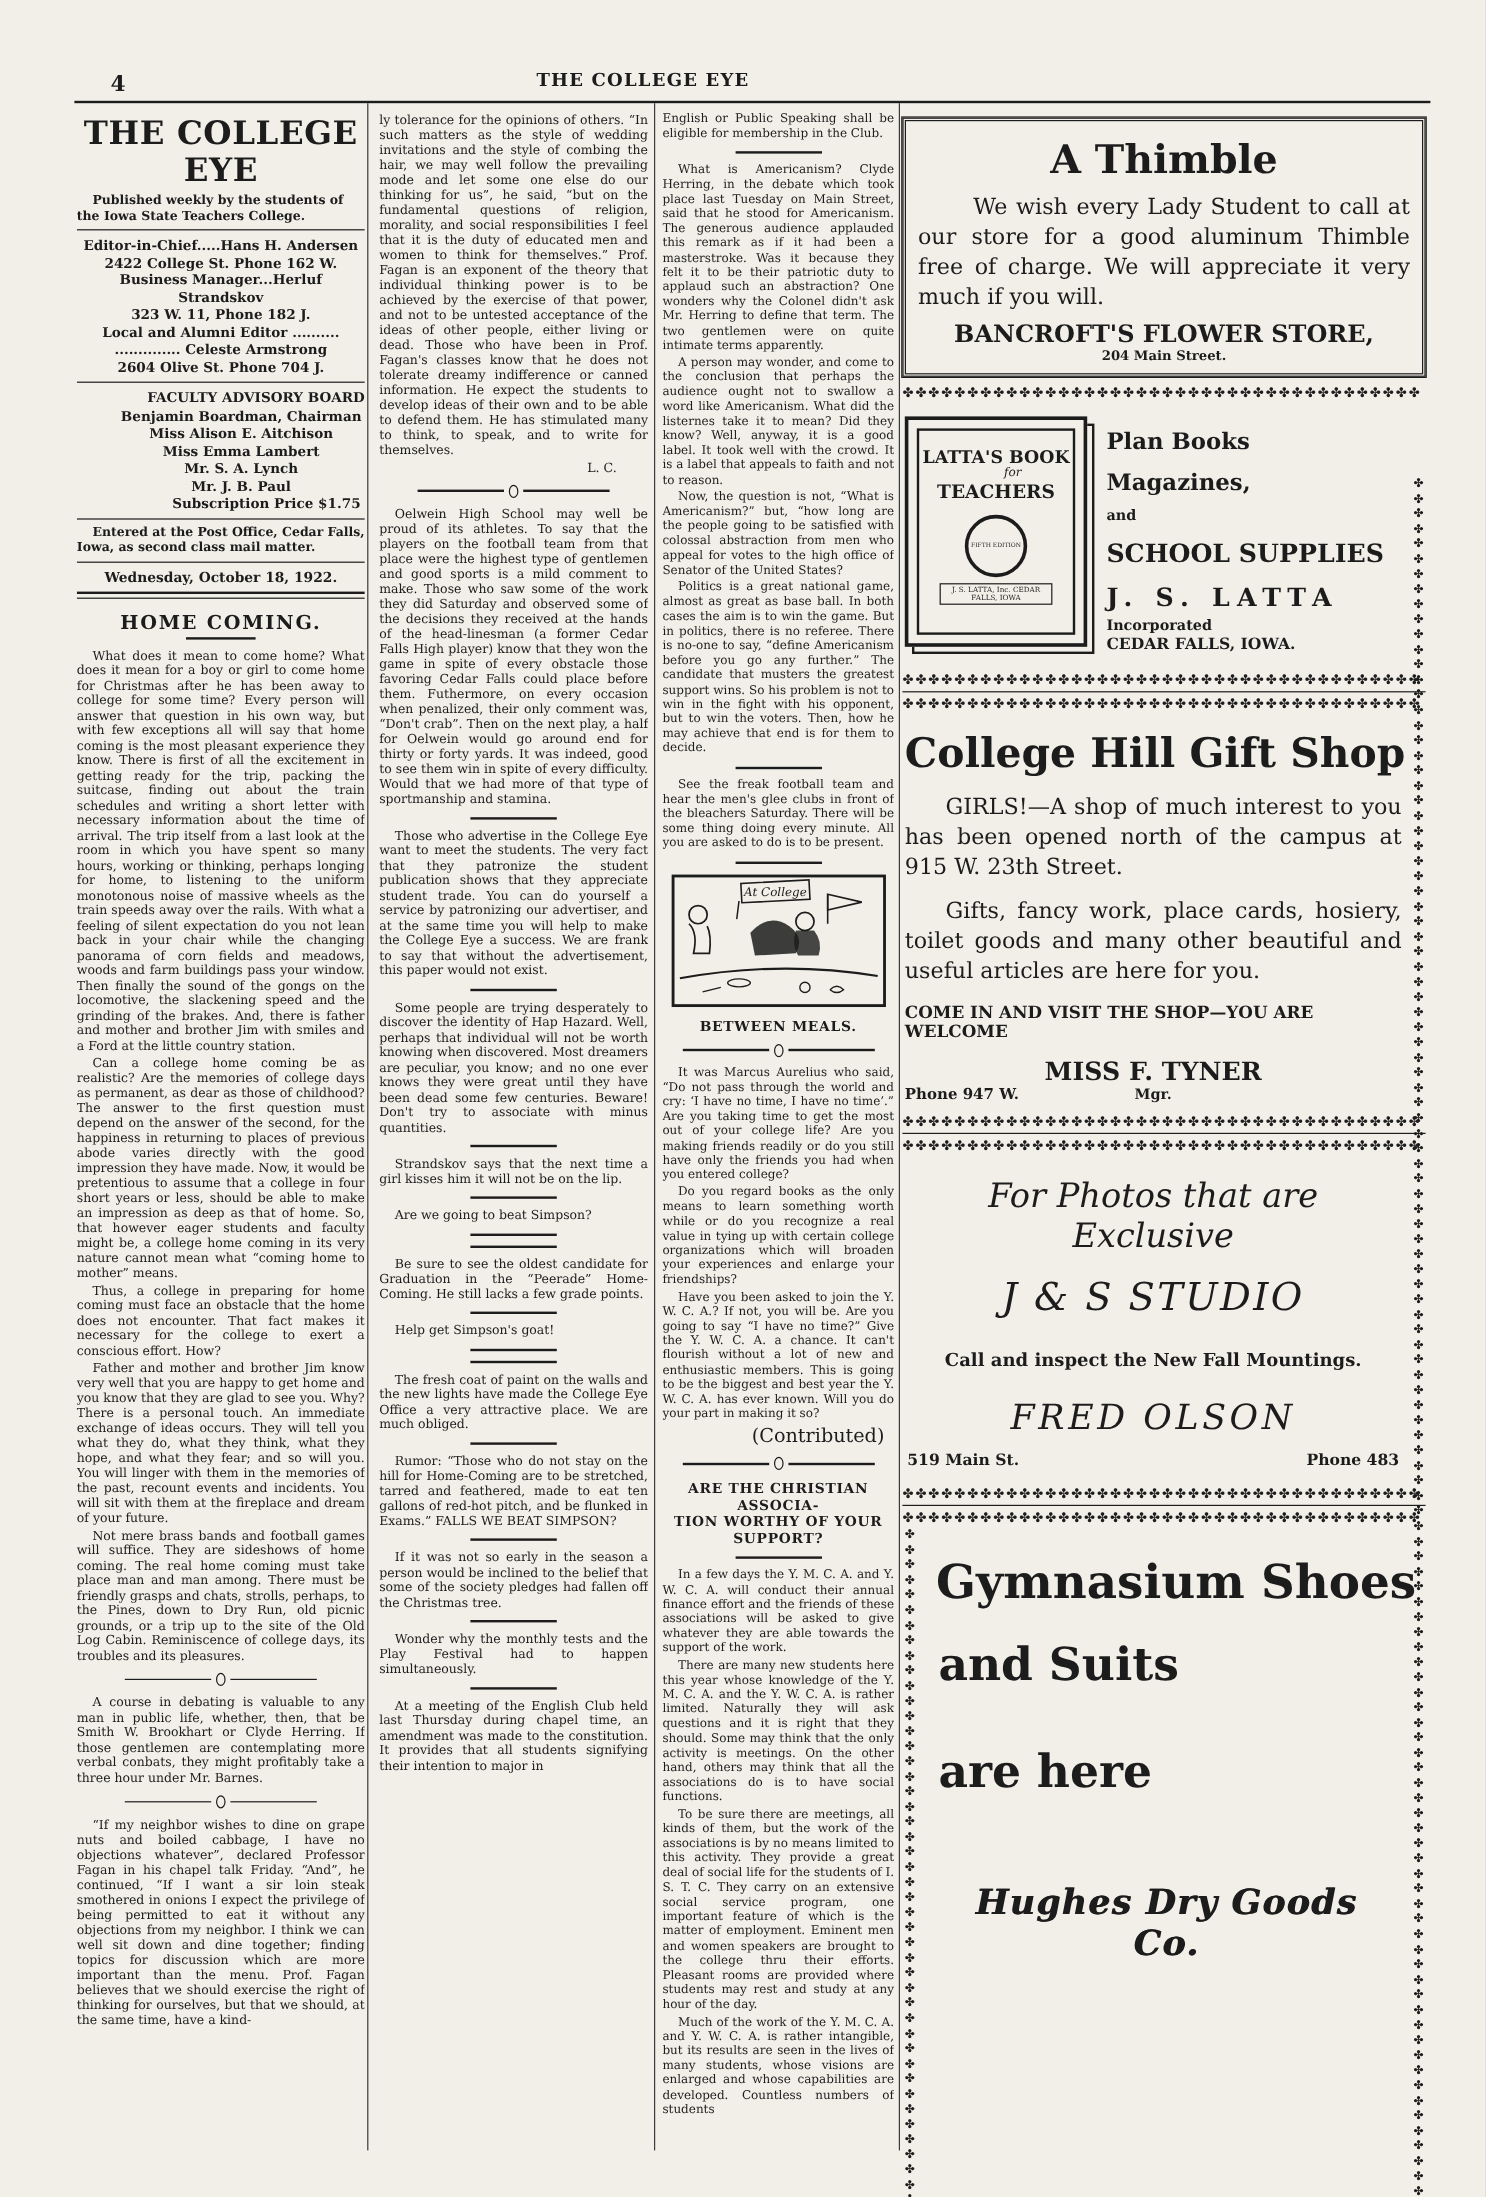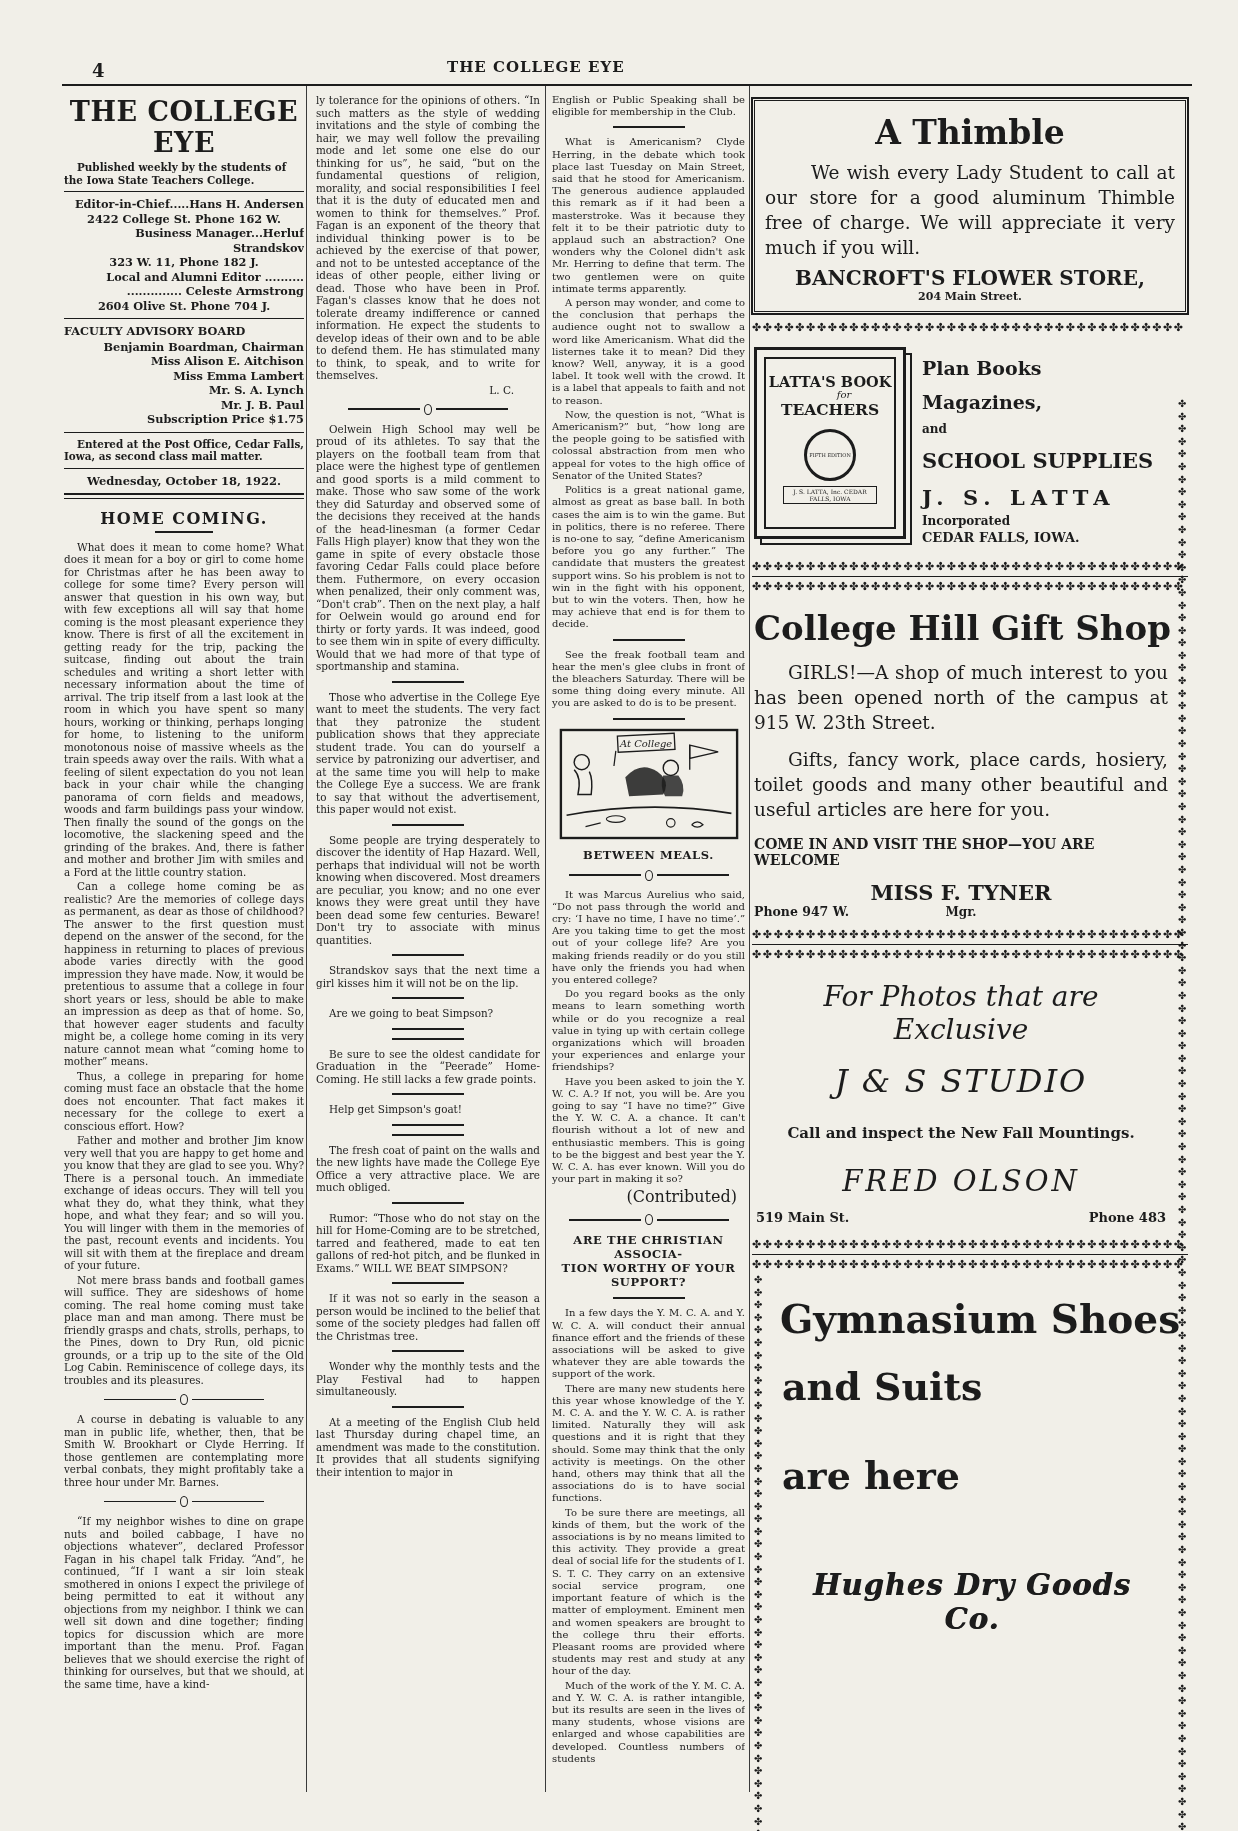--- a/index.html
+++ b/index.html
@@ -16,25 +16,25 @@
   .col1{left:64px;width:240px;height:1732px;}
   .col2{left:316px;width:224px;height:1732px;}
   .col3{left:552px;width:193px;height:1732px;}
   .col p{font-size:10.4px;line-height:12.5px;margin:0 0 2px 0;text-indent:13px;}
   .col3 p{font-size:10px;line-height:12.2px;}
 
   .mast-title{font-size:27px;font-weight:bold;text-align:center;margin:2px 0 3px 0;letter-spacing:0.5px;}
   .mast-pub{font-size:11.5px;font-weight:bold;line-height:14px;text-indent:14px;text-align:left;margin:0;}
   .hrule{height:1px;background:#1c1c1c;margin:5px 0;}
   .dbl{height:3px;border-top:2px solid #1c1c1c;border-bottom:1px solid #1c1c1c;background:none;margin:4px 0 6px 0;}
-  .staff div,.board div{font-size:11.3px;font-weight:bold;line-height:14.5px;text-align:right;}
+  .staff div,.board div{font-size:11.3px;font-weight:bold;line-height:14.5px;text-align:center;}
   .c{text-align:center !important;}
   .r{text-align:right;}
   .board{margin:2px 0;}
-  .board .board-title{text-align:left;margin-bottom:1px;}
+  .board .board-title{text-align:right;margin-bottom:1px;}
   .board .nm{margin-left:34px;}
   .board .sub{margin-left:76px;}
   .entered{font-size:11.3px;font-weight:bold;line-height:14px;text-indent:14px;text-align:left;margin:2px 0;}
   .dateline{font-size:11.5px;font-weight:bold;text-align:center;margin:5px 0;}
   .art-head{font-size:16px;font-weight:bold;text-align:center;letter-spacing:1.5px;margin:10px 0 3px 0;}
   .head-rule{width:58px;height:2px;background:#1c1c1c;margin:0 auto 8px auto;}
   .divider{width:72px;height:2px;background:#1c1c1c;margin:8px auto;}
   .o-div{display:flex;align-items:center;justify-content:center;width:160px;margin:8px auto;}
   .o-div::before,.o-div::after{content:"";flex:1;height:1.5px;background:#1c1c1c;}
   .o-div i{display:block;width:6px;height:9px;border:1.5px solid #1c1c1c;border-radius:50%;margin:0 4px;}
@@ -174,21 +174,21 @@
     <p>Are we going to beat Simpson?</p>
     <div class="divider"></div>
     <div class="divider"></div>
     <p>Be sure to see the oldest candidate for Graduation in the “Peerade” Home-Coming. He still lacks a few grade points.</p>
     <div class="divider"></div>
     <p>Help get Simpson's goat!</p>
     <div class="divider"></div>
     <div class="divider"></div>
     <p>The fresh coat of paint on the walls and the new lights have made the College Eye Office a very attractive place. We are much obliged.</p>
     <div class="divider"></div>
-    <p>Rumor: “Those who do not stay on the hill for Home-Coming are to be stretched, tarred and feathered, made to eat ten gallons of red-hot pitch, and be flunked in Exams.” WILL WE BEAT SIMPSON?</p>
+    <p>Rumor: “Those who do not stay on the hill for Home-Coming are to be stretched, tarred and feathered, made to eat ten gallons of red-hot pitch, and be flunked in Exams.” FALLS WE BEAT SIMPSON?</p>
     <div class="divider"></div>
     <p>If it was not so early in the season a person would be inclined to the belief that some of the society pledges had fallen off the Christmas tree.</p>
     <div class="divider"></div>
     <p>Wonder why the monthly tests and the Play Festival had to happen simultaneously.</p>
     <div class="divider"></div>
     <p>At a meeting of the English Club held last Thursday during chapel time, an amendment was made to the constitution. It provides that all students signifying their intention to major in</p>
   </div>
 
   <div class="col col3">
     <p style="text-indent:0">English or Public Speaking shall be eligible for membership in the Club.</p>

